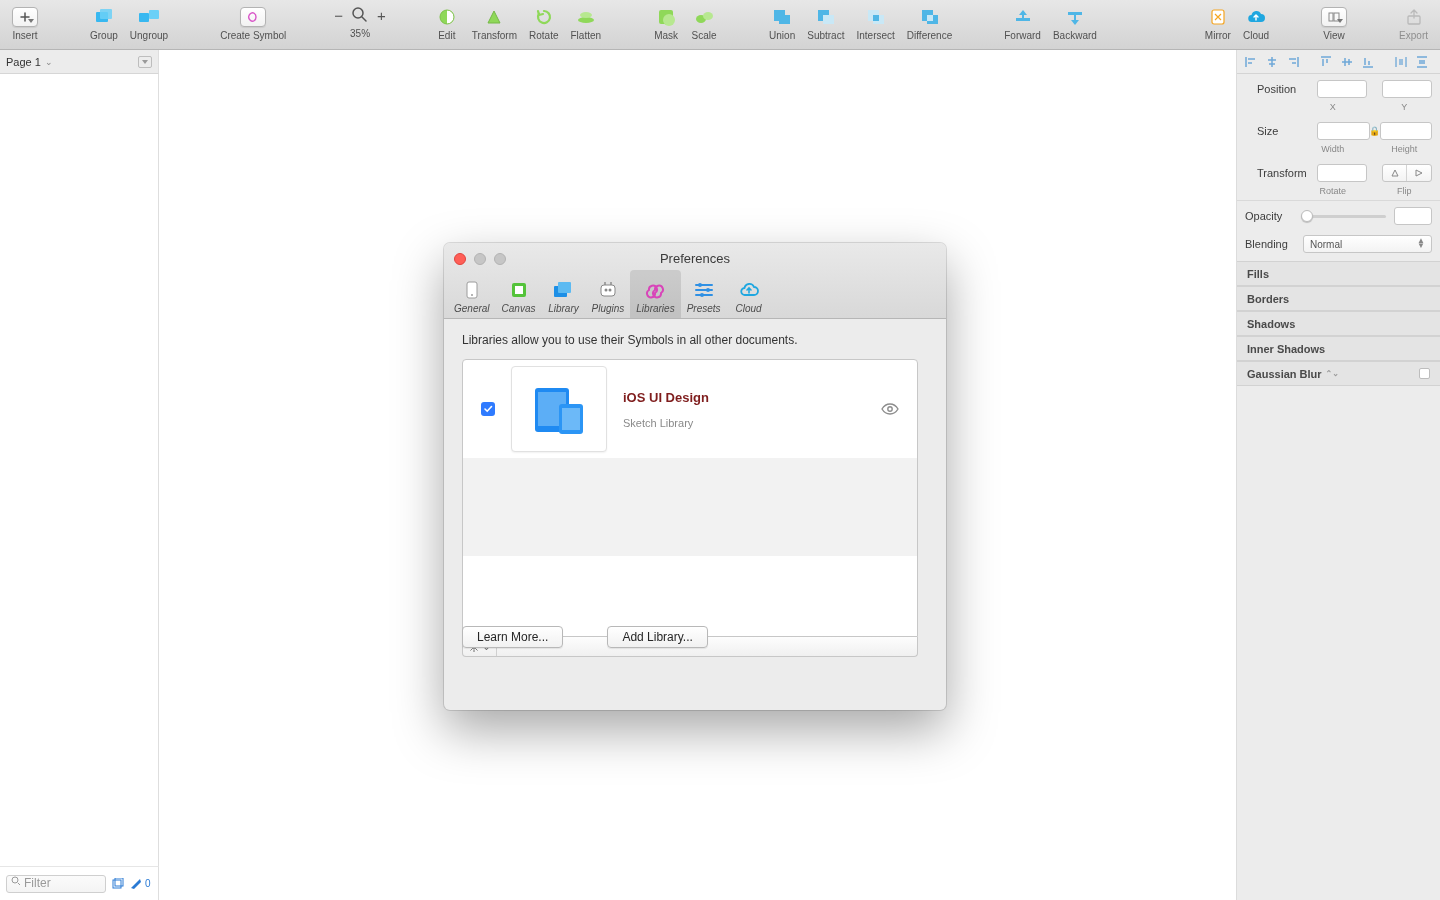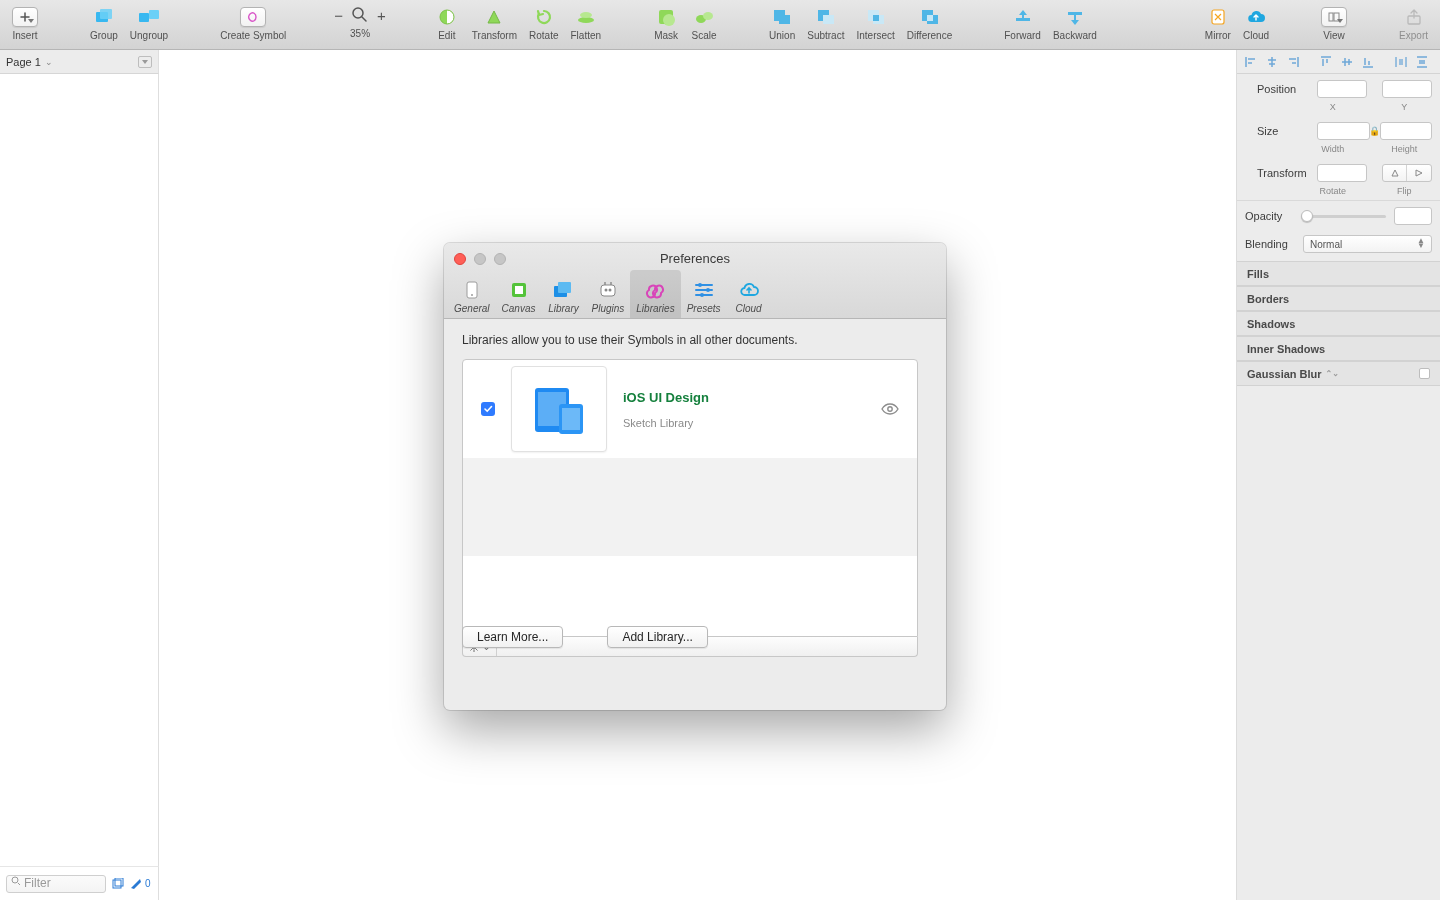--- a/index.html
+++ b/index.html
@@ -100,21 +100,21 @@
 .pref-body{ padding:14px 28px 0 18px; font-size:12px; color:#333; height:calc(100% - 76px - 48px); position:relative;}
 .pref-desc{ margin-bottom:12px; color:#333; }
 .lib-list{ border:1px solid #c7c7c7; border-radius:4px 4px 0 0; background:#fff; height:278px; overflow:hidden; display:flex; flex-direction:column;}
 .lib-row{ height:98px; display:flex; align-items:center; padding:0 18px; }
 .lib-row.alt{ background:#f2f2f2; }
 .lib-row.empty{ flex:1; }
 .lib-chk{ width:14px; height:14px; border-radius:3px; background:#2f7bff; display:flex; align-items:center; justify-content:center; margin-right:16px;}
 .lib-chk svg{display:block;}
 .lib-thumb{ width:96px; height:86px; background:#fff; border:1px solid #e1e1e1; border-radius:4px; box-shadow:0 1px 2px rgba(0,0,0,.06);
   display:flex; align-items:center; justify-content:center; margin-right:16px;}
-.lib-meta .t{ font-size:13px; font-weight:600; color:#15803d; margin-bottom:12px;}
+.lib-meta .t{ font-size:13px; font-weight:600; color:#7f1d1d; margin-bottom:12px;}
 .lib-meta .s{ font-size:11px; color:#8a8a8a;}
 .lib-eye{ margin-left:auto; color:#8d8d8d;}
 .lib-footer{ height:20px; background:linear-gradient(#fdfdfd,#f0f0f0); border:1px solid #c7c7c7; border-top:none; border-radius:0 0 4px 4px; display:flex; align-items:center;}
 .gear-dd{ width:34px; height:100%; border-right:1px solid #d0d0d0; display:flex; align-items:center; justify-content:center; gap:2px; color:#6c6c6c; font-size:10px;}
 .pref-bottom{ position:absolute; left:18px; right:18px; bottom:14px; display:flex; justify-content:flex-start;gap:44px;}
 .mac-btn{ height:22px; padding:0 14px; border:1px solid #b8b8b8; border-radius:4px;
   background:linear-gradient(#fff,#f1f1f1); font-size:12px; color:#262626; display:flex; align-items:center;
   box-shadow:0 1px 0 rgba(255,255,255,.7) inset, 0 1px 1px rgba(0,0,0,.08);}
 </style>
 </head>

